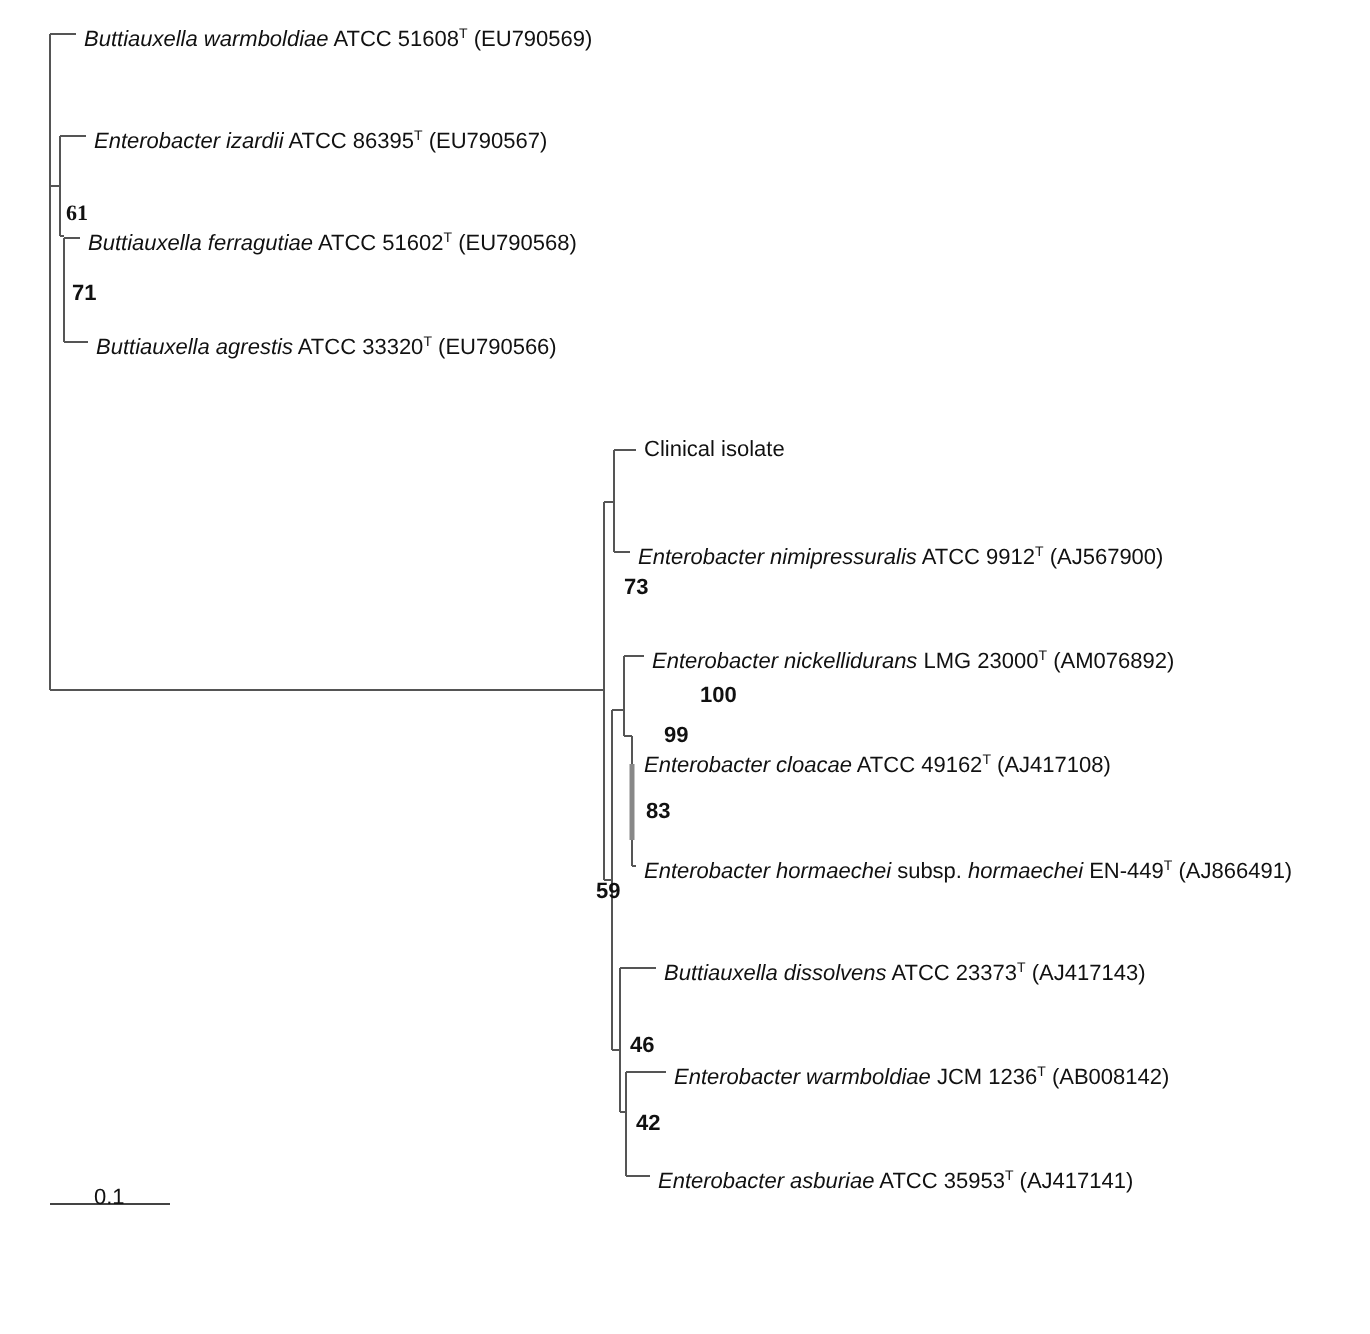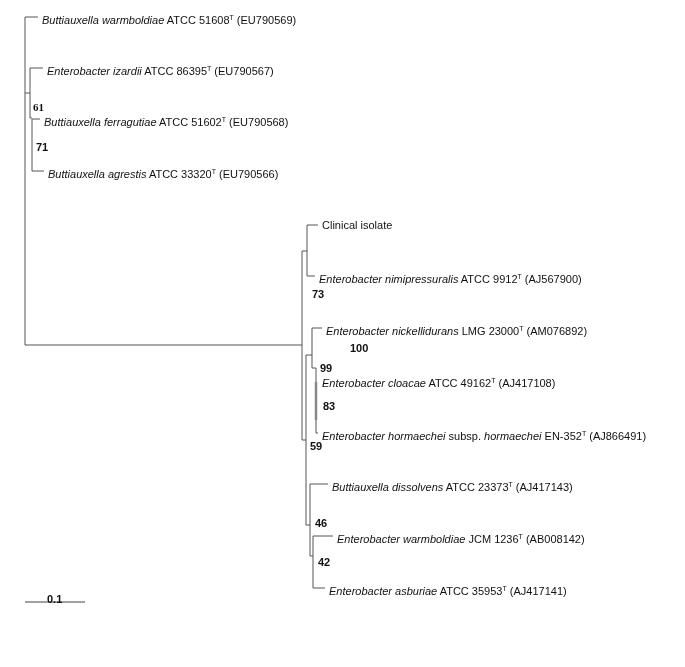--- a/index.html
+++ b/index.html
@@ -3,21 +3,21 @@
 <meta charset="utf-8">
 <style>
   html, body { margin: 0; padding: 0; background: #ffffff; }
   body { width: 685px; height: 667px; position: relative; overflow: hidden;
          font-family: "Liberation Sans", sans-serif; color: #111; }
   #tree { position: absolute; left: 0; top: 0; }
   .leaf { position: absolute; font-size: 11px; white-space: nowrap; line-height: 13px; }
   .leaf i { }
   .leaf sup { font-size: 7px; vertical-align: 4px; }
   .bs { position: absolute; font-size: 11px; font-weight: bold; line-height: 12px; }
-  .scale-label { position: absolute; font-size: 11px; font-weight: bold; }
+  .scale-label { position: absolute; font-size: 11px; font-weight: normal; }
 </style>
 </head>
 <body>
 
 <svg id="tree" width="685" height="667">
     <line x1="25" y1="17" x2="25" y2="345" stroke="#555" stroke-width="1"></line>
     <line x1="25" y1="17" x2="38" y2="17" stroke="#555" stroke-width="1"></line>
     <line x1="25" y1="345" x2="302" y2="345" stroke="#555" stroke-width="1"></line>
     <line x1="30" y1="68" x2="30" y2="118" stroke="#555" stroke-width="1"></line>
     <line x1="25" y1="93" x2="30" y2="93" stroke="#555" stroke-width="1"></line>
@@ -51,27 +51,27 @@
   </svg>
 <div id="labels">
     <div class="leaf" style="left: 42px; top: 11px;"><i>Buttiauxella warmboldiae</i><span> ATCC 51608</span><sup>T</sup><span> (EU790569)</span></div>
     <div class="leaf" style="left: 47px; top: 62px;"><i>Enterobacter izardii</i><span> ATCC 86395</span><sup>T</sup><span> (EU790567)</span></div>
     <div class="leaf" style="left: 44px; top: 113px;"><i>Buttiauxella ferragutiae</i><span> ATCC 51602</span><sup>T</sup><span> (EU790568)</span></div>
     <div class="leaf" style="left: 48px; top: 165px;"><i>Buttiauxella agrestis</i><span> ATCC 33320</span><sup>T</sup><span> (EU790566)</span></div>
     <div class="leaf" style="left: 322px; top: 219px;"><span>Clinical isolate</span></div>
     <div class="leaf" style="left: 319px; top: 270px;"><i>Enterobacter nimipressuralis</i><span> ATCC 9912</span><sup>T</sup><span> (AJ567900)</span></div>
     <div class="leaf" style="left: 326px; top: 322px;"><i>Enterobacter nickellidurans</i><span> LMG 23000</span><sup>T</sup><span> (AM076892)</span></div>
     <div class="leaf" style="left: 322px; top: 374px;"><i>Enterobacter cloacae</i><span> ATCC 49162</span><sup>T</sup><span> (AJ417108)</span></div>
-    <div class="leaf" style="left: 322px; top: 427px;"><i>Enterobacter hormaechei</i><span> subsp. </span><i>hormaechei</i><span> EN-352</span><sup>T</sup><span> (AJ866491)</span></div>
+    <div class="leaf" style="left: 322px; top: 427px;"><i>Enterobacter hormaechei</i><span> subsp. </span><i>hormaechei</i><span> EN-449</span><sup>T</sup><span> (AJ866491)</span></div>
     <div class="leaf" style="left: 332px; top: 478px;"><i>Buttiauxella dissolvens</i><span> ATCC 23373</span><sup>T</sup><span> (AJ417143)</span></div>
     <div class="leaf" style="left: 337px; top: 530px;"><i>Enterobacter warmboldiae</i><span> JCM 1236</span><sup>T</sup><span> (AB008142)</span></div>
     <div class="leaf" style="left: 329px; top: 582px;"><i>Enterobacter asburiae</i><span> ATCC 35953</span><sup>T</sup><span> (AJ417141)</span></div>
     <div class="bs" style="left: 33px; top: 101px; font-family: Liberation Serif, serif;">61</div>
     <div class="bs" style="left: 36px; top: 141px;">71</div>
     <div class="bs" style="left: 312px; top: 243px; margin-top: 45px;">73</div>
     <div class="bs" style="left: 306px; top: 342px; margin-left: 44px;">100</div>
-    <div class="bs" style="left: 320px; top: 362px;">99</div>
+    <div class="bs" style="left: 332px; top: 362px;">99</div>
     <div class="bs" style="left: 323px; top: 400px; text-align: center;">83</div>
-    <div class="bs" style="left: 310px; top: 440px;">59</div>
+    <div class="bs" style="left: 298px; top: 440px;">59</div>
     <div class="bs" style="left: 315px; top: 517px; text-align: right;">46</div>
     <div class="bs" style="left: 318px; top: 556px;">42</div>
   </div>
 <div class="scale-label" style="left:47px; top:593px;">0.1</div>
 
 </body></html>

